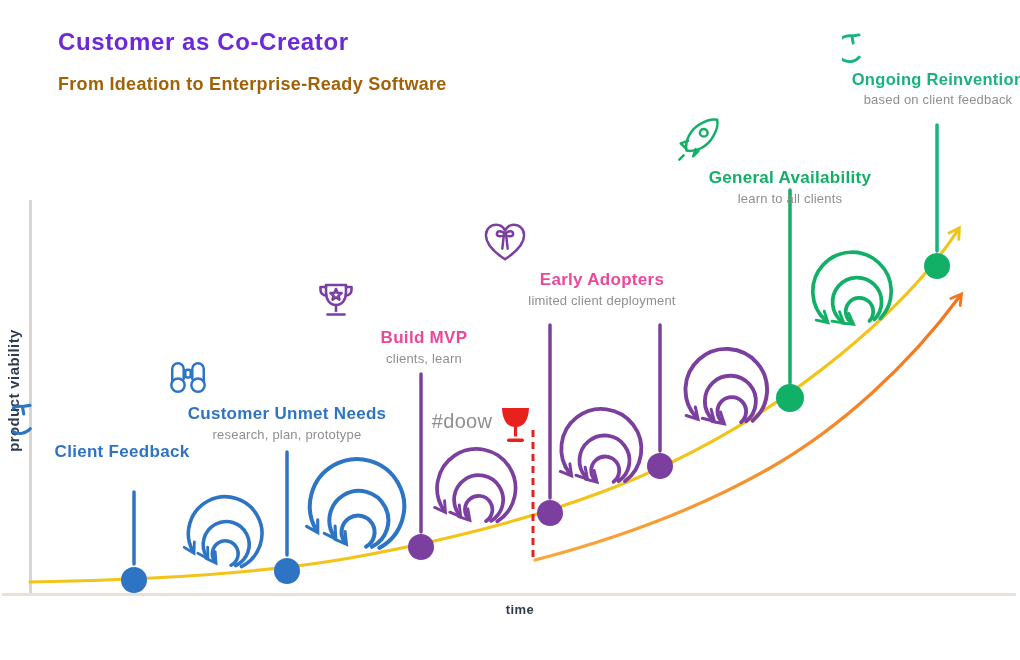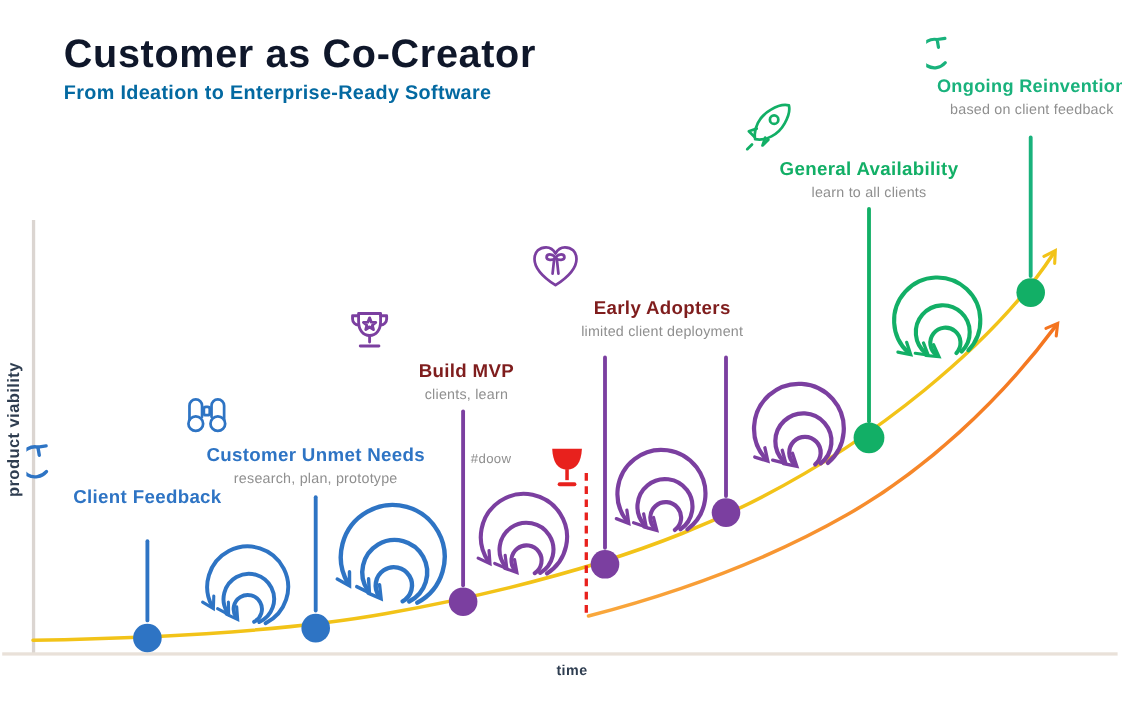--- a/index.html
+++ b/index.html
@@ -2,55 +2,55 @@
 <html><head>
 <meta charset="utf-8">
 <style>
   html,body{margin:0;padding:0;background:#ffffff;}
   #stage{
     position:relative;width:1020px;height:660px;overflow:hidden;background:#ffffff;
     font-family:"Liberation Sans", sans-serif;
   }
   
   .page-title{
-    position:absolute;left:58px;top:28px;font-size:36px;font-weight:bold;
-    color:#0f172a;letter-spacing:.6px;
+    position:absolute;left:58px;top:28px;font-size:24px;font-weight:bold;
+    color:#6d28d9;letter-spacing:.6px;
   }
   .page-subtitle{
     position:absolute;left:58px;top:74px;font-size:18px;font-weight:bold;
-    color:#0369a1;letter-spacing:.3px;
+    color:#a16207;letter-spacing:.3px;
   }
   
   .axis-y{position:absolute;left:29px;top:200px;width:3px;height:394px;background:#DBD5D1;}
   .axis-x{position:absolute;left:2px;top:593px;width:1014px;height:3px;background:#E9E1D9;}
   .ylabel{
     position:absolute;left:-62px;top:382px;width:150px;text-align:center;
     transform:rotate(-90deg);font-size:15px;font-weight:bold;color:#2E3D50;letter-spacing:.4px;
   }
   .xlabel{
     position:absolute;left:470px;top:602px;width:100px;text-align:center;
     font-size:13px;font-weight:bold;color:#2E3D50;letter-spacing:.4px;
   }
   
   .milestone{position:absolute;text-align:center;}
   .m-icon{display:block;margin:0 auto 6px auto;line-height:0;}
   .m-title{font-size:17px;font-weight:bold;letter-spacing:.3px;line-height:1.15;}
   .m-sub{font-size:13px;color:#8F8F8F;margin-top:3px;letter-spacing:.2px;}
-  .c-blue{color:#2E74C4;} .c-purple{color:#7f1d1d;} .c-green{color:#12AF66;} .c-teal{color:#19B27C;}
-  .m1{left:24px;top:396px;width:220px;}
+  .c-blue{color:#2E74C4;} .c-purple{color:#ec4899;} .c-green{color:#12AF66;} .c-teal{color:#19B27C;}
+  .m1{left:12px;top:396px;width:220px;}
   .m2{left:167px;top:356px;width:240px;text-align:center;}
   .m3{left:314px;top:278px;width:220px;}
   .m4{left:482px;top:222px;width:240px;}
-  .m5{left:675px;top:92px;width:230px;}
+  .m5{left:675px;top:116px;width:230px;}
   .m6{left:842px;top:26px;width:192px;}
   .m6 .m-title{font-size:16.5px;}
   
   .hashtag{
-    position:absolute;left:428px;top:410px;width:68px;text-align:left;
-    font-size:12px;color:#8F8F8F;letter-spacing:.3px;
+    position:absolute;left:428px;top:410px;width:68px;text-align:center;
+    font-size:20px;color:#8F8F8F;letter-spacing:.3px;
   }
   svg{display:block;}
   #overlay{position:absolute;left:0;top:0;}
 </style>
 </head>
 <body>
 
 <div id="stage">
 
   <div class="page-title">Customer as Co-Creator</div>

